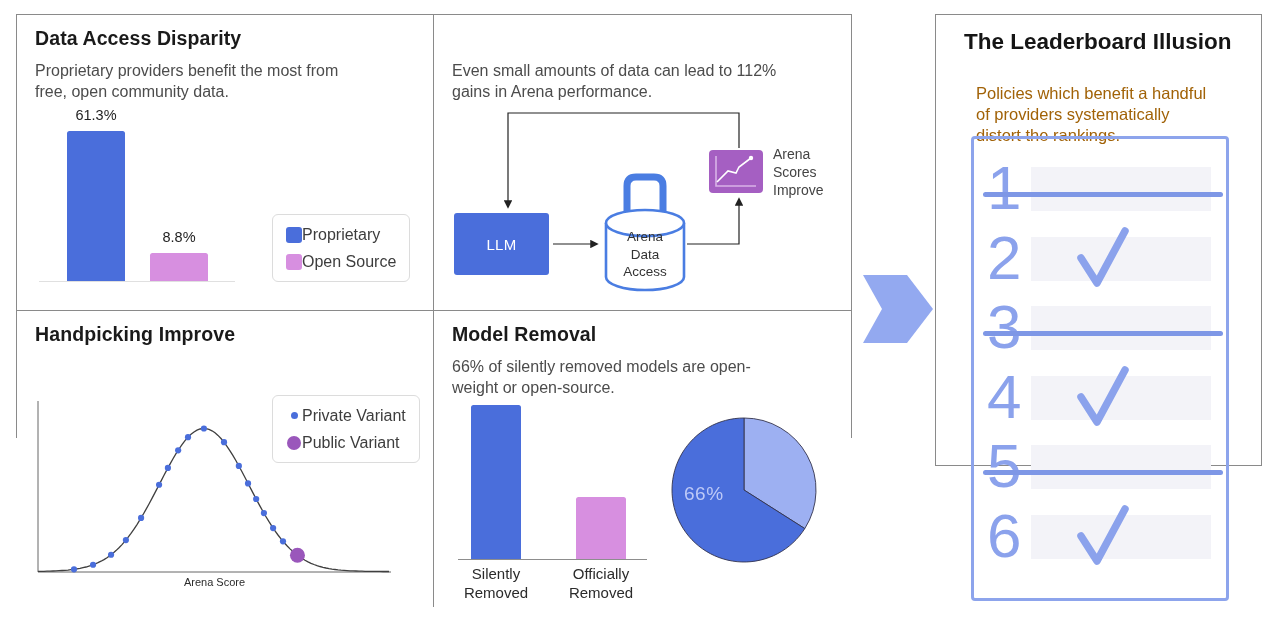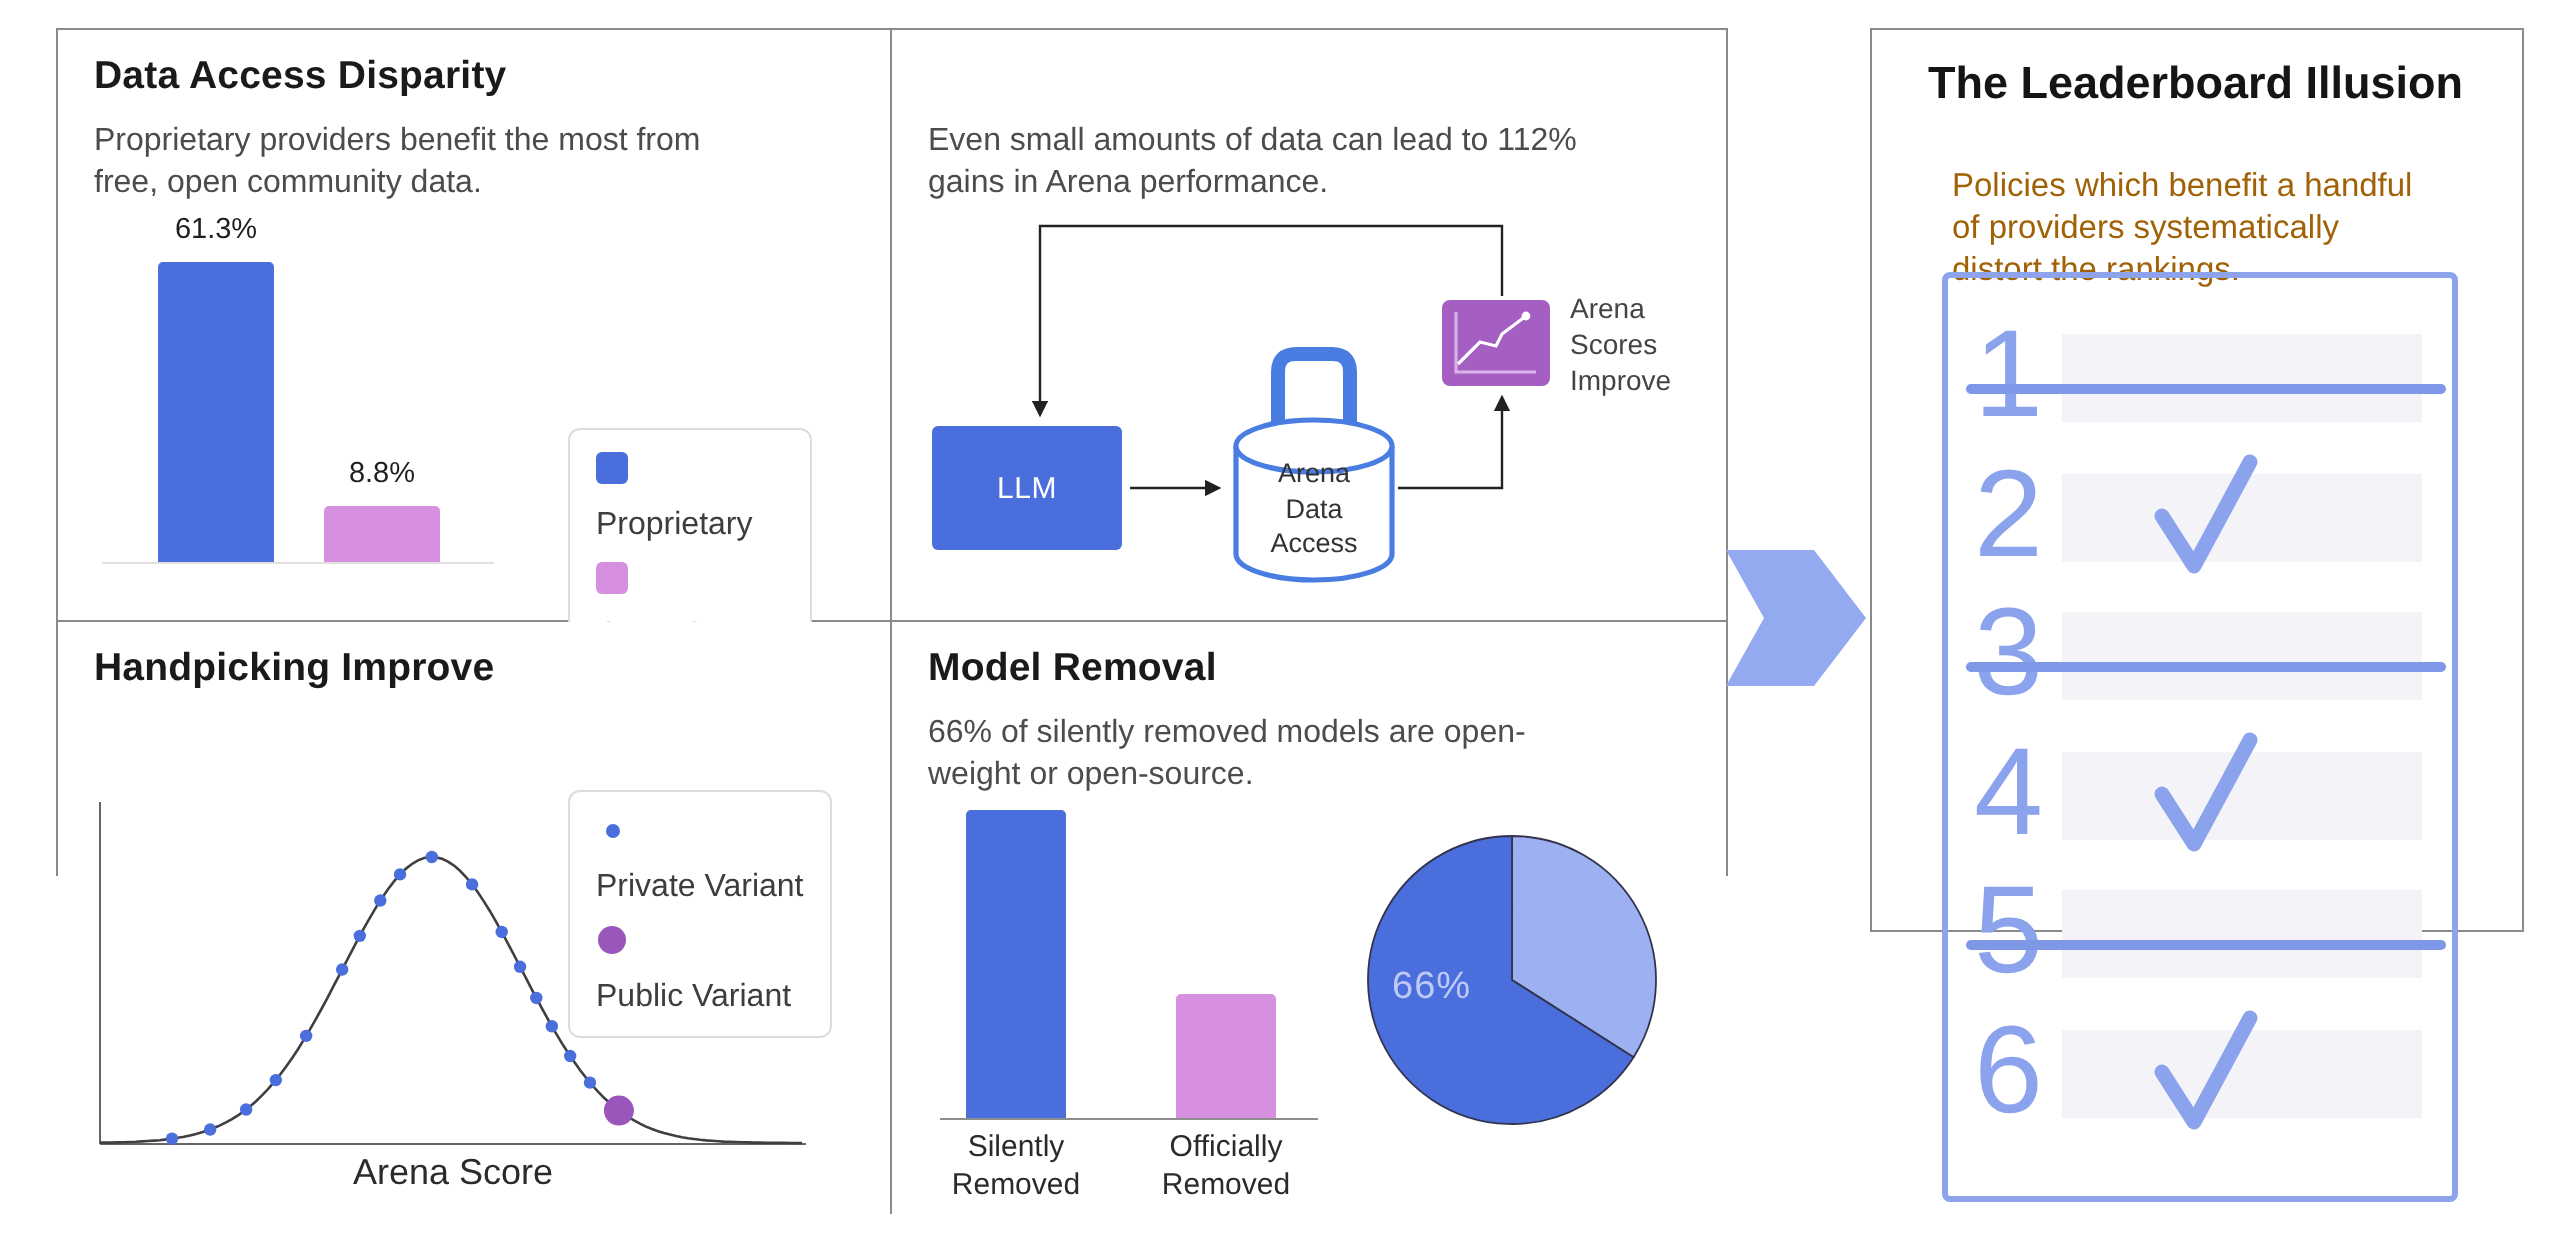--- a/index.html
+++ b/index.html
@@ -1,41 +1,41 @@
 <!DOCTYPE html>
 <html><head>
 <meta charset="utf-8">
 <style>
   html,body{margin:0;padding:0;background:#fff;font-family:"Liberation Sans",sans-serif;}
   .canvas{position:relative;width:1280px;height:630px;background:#fff;overflow:hidden;}
-  .grid{position:absolute;left:28px;top:14px;width:836px;height:424px;border:1px solid #8a8a8a;box-sizing:border-box;background:#0c4a6e;}
+  .grid{position:absolute;left:16px;top:14px;width:836px;height:424px;border:1px solid #8a8a8a;box-sizing:border-box;background:#0c4a6e;}
   .panel{position:absolute;box-sizing:border-box;background:#fff;}
   #panel-access{left:0;top:0;width:417px;height:296px;border-right:1px solid #8a8a8a;border-bottom:1px solid #8a8a8a;}
   #panel-overfit{left:417px;top:0;width:417px;height:296px;border-bottom:1px solid #8a8a8a;}
   #panel-handpick{left:0;top:296px;width:417px;height:296px;border-right:1px solid #8a8a8a;}
   #panel-removal{left:417px;top:296px;width:417px;height:296px;}
   .ptitle{position:absolute;left:18px;top:12px;margin:0;font-size:19.5px;font-weight:600;color:#1a1a1a;letter-spacing:.1px;}
   .sub{position:absolute;left:18px;top:46px;margin:0;font-size:16px;line-height:20.5px;color:#4c4c4c;white-space:pre-line;}
   .chart-host{position:absolute;inset:0;}
   .bar{position:absolute;border-radius:2.5px 2.5px 0 0;}
   .barlabel{position:absolute;text-align:center;font-size:14.5px;color:#1f1f1f;}
   .axisline{position:absolute;height:1px;background:#e0e0e0;}
   .legendbox{position:absolute;border:1px solid #dcdcdc;border-radius:6px;background:#fff;padding:11px 13px;display:flex;flex-direction:column;gap:10px;}
   #access-legend{left:255px;top:199px;}
   #handpick-legend{left:255px;top:84px;}
-  .lrow{display:flex;gap:12px;flex-direction:column;}
+  .lrow{display:flex;align-items:center;gap:0;}
   .lwrap{width:16px;height:16px;display:flex;align-items:center;justify-content:center;flex:0 0 auto;}
   .lmark.sq{border-radius:3px;}
   .lmark.dot{border-radius:50%;}
   .ltext{font-size:16px;color:#3d3d3d;line-height:17px;white-space:nowrap;}
   .dlabel{position:absolute;white-space:pre-line;}
   #llm-label{left:20px;top:198px;width:95px;height:62px;display:flex;align-items:center;justify-content:center;color:#fff;font-size:15px;letter-spacing:.3px;}
   #db-label{left:172px;top:213px;width:78px;text-align:center;font-size:13.5px;line-height:17.5px;color:#333;}
   #icon-label{left:339px;top:130px;font-size:14px;line-height:18px;color:#444;}
-  #dist-xlabel{position:absolute;left:21px;top:265px;width:353px;text-align:center;font-size:18px;color:#2b2b2b;}
+  #dist-xlabel{position:absolute;left:21px;top:265px;width:353px;text-align:center;font-size:11px;color:#2b2b2b;}
   .cat{position:absolute;top:253px;text-align:center;font-size:15px;line-height:19px;color:#2b2b2b;white-space:pre-line;}
   #pie-svg{position:absolute;left:235px;top:104px;}
   #pie-label{position:absolute;left:250px;top:172px;width:50px;font-size:19px;color:#bdc9f7;letter-spacing:.5px;}
   #chevron{position:absolute;left:861px;top:272px;}
   .rightpanel{position:absolute;left:935px;top:14px;width:327px;height:452px;border:1px solid #8a8a8a;box-sizing:border-box;background:#fff;}
   #concl-title{position:absolute;left:28px;top:14px;margin:0;font-size:22.5px;font-weight:600;color:#151515;}
   #concl-sub{position:absolute;left:28px;top:56px;margin:12px;font-size:16.5px;line-height:21px;color:#a16207;white-space:pre-line;}
   #board{position:absolute;left:35px;top:121px;width:258px;height:465px;border:3px solid #8da4ec;border-radius:4px;box-sizing:border-box;}
   .lb-row{position:absolute;left:13px;right:9px;height:64px;}
   .lb-num{position:absolute;left:0;top:-2px;font-size:62px;line-height:66px;color:#8ba2ec;font-weight:400;}

